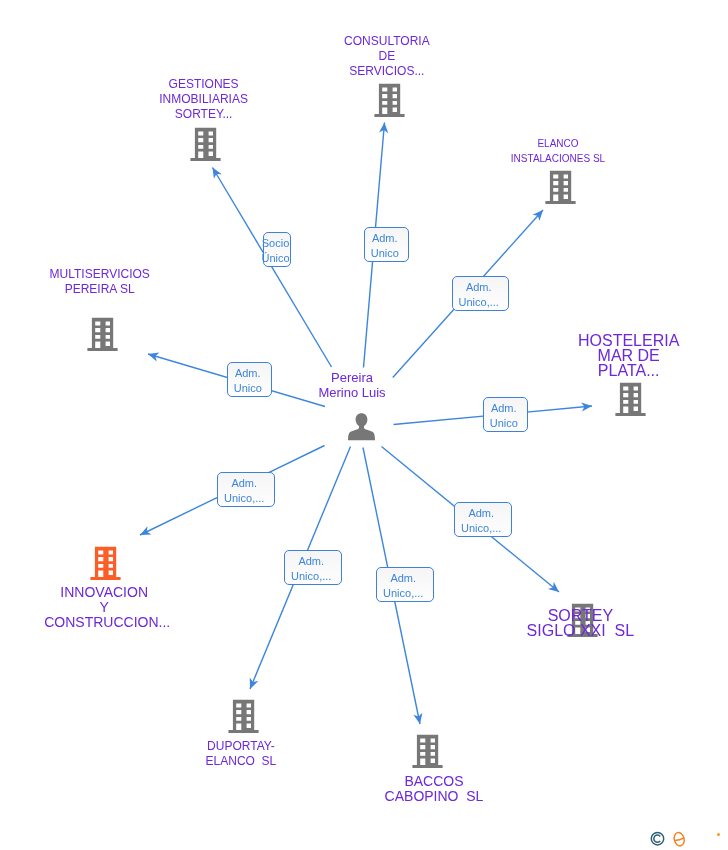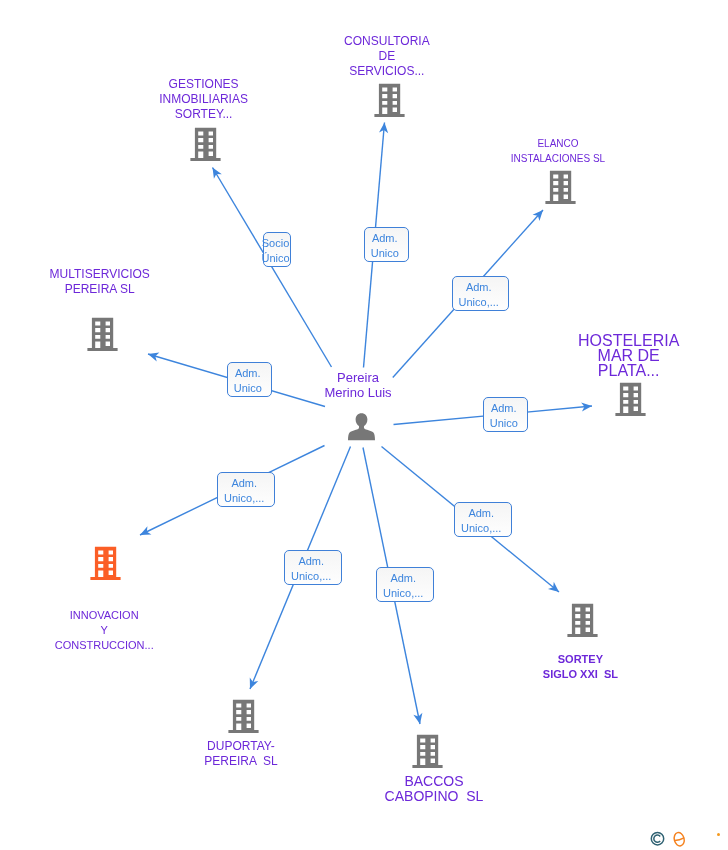--- a/index.html
+++ b/index.html
@@ -74,42 +74,42 @@
 PEREIRA SL</div>
       <div class="node-icon" style="left: 614.5px; top: 381.5px;"><svg width="31" height="34" viewBox="0 0 31 34">
           <path fill="#777777" fill-rule="evenodd" d="M4.9 0.7 h21.3 v30.2 h4.4 v3.0 H0.4 v-3.0 h4.5 zM8.2 4.4 h5.1 v4.2 h-5.1 z M18.6 4.4 h4.4 v4.2 h-4.4 zM8.2 11.1 h5.1 v4.2 h-5.1 z M18.6 11.1 h4.4 v4.2 h-4.4 zM8.2 18.0 h5.1 v3.7 h-5.1 z M18.6 18.0 h4.4 v3.7 h-4.4 zM8.2 24.5 h5.1 v6.4 h-5.1 z M18.6 24.5 h4.4 v4.4 h-4.4 z"></path>
         </svg></div>
       <div class="node-label" style="left: 568.7px; top: 333.1px; width: 120px; font-size: 16px;">HOSTELERIA
 MAR DE
 PLATA...</div>
       <div class="node-icon" style="left: 90px; top: 545.5px;"><svg width="31" height="34" viewBox="0 0 31 34">
           <path fill="#fb5e26" fill-rule="evenodd" d="M4.9 0.7 h21.3 v30.2 h4.4 v3.0 H0.4 v-3.0 h4.5 zM8.2 4.4 h5.1 v4.2 h-5.1 z M18.6 4.4 h4.4 v4.2 h-4.4 zM8.2 11.1 h5.1 v4.2 h-5.1 z M18.6 11.1 h4.4 v4.2 h-4.4 zM8.2 18.0 h5.1 v3.7 h-5.1 z M18.6 18.0 h4.4 v3.7 h-4.4 zM8.2 24.5 h5.1 v6.4 h-5.1 z M18.6 24.5 h4.4 v4.4 h-4.4 z"></path>
         </svg></div>
-      <div class="node-label" style="left: 44.2px; top: 584.7px; width: 120px; font-size: 11px; margin-top: 23px;">INNOVACION
+      <div class="node-label" style="left: 44.2px; top: 584.7px; width: 120px; font-size: 14px;">INNOVACION
 Y
 CONSTRUCCION...</div>
       <div class="node-icon" style="left: 566.5px; top: 602.5px;"><svg width="31" height="34" viewBox="0 0 31 34">
           <path fill="#777777" fill-rule="evenodd" d="M4.9 0.7 h21.3 v30.2 h4.4 v3.0 H0.4 v-3.0 h4.5 zM8.2 4.4 h5.1 v4.2 h-5.1 z M18.6 4.4 h4.4 v4.2 h-4.4 zM8.2 11.1 h5.1 v4.2 h-5.1 z M18.6 11.1 h4.4 v4.2 h-4.4 zM8.2 18.0 h5.1 v3.7 h-5.1 z M18.6 18.0 h4.4 v3.7 h-4.4 zM8.2 24.5 h5.1 v6.4 h-5.1 z M18.6 24.5 h4.4 v4.4 h-4.4 z"></path>
         </svg></div>
-      <div class="node-label" style="left: 520.4px; top: 652px; width: 120px; font-size: 11px; font-weight: bold;">SORTEY
+      <div class="node-label" style="left: 520.4px; top: 608px; width: 120px; font-size: 16px;">SORTEY
 SIGLO XXI  SL</div>
       <div class="node-icon" style="left: 227.5px; top: 698.5px;"><svg width="31" height="34" viewBox="0 0 31 34">
           <path fill="#777777" fill-rule="evenodd" d="M4.9 0.7 h21.3 v30.2 h4.4 v3.0 H0.4 v-3.0 h4.5 zM8.2 4.4 h5.1 v4.2 h-5.1 z M18.6 4.4 h4.4 v4.2 h-4.4 zM8.2 11.1 h5.1 v4.2 h-5.1 z M18.6 11.1 h4.4 v4.2 h-4.4 zM8.2 18.0 h5.1 v3.7 h-5.1 z M18.6 18.0 h4.4 v3.7 h-4.4 zM8.2 24.5 h5.1 v6.4 h-5.1 z M18.6 24.5 h4.4 v4.4 h-4.4 z"></path>
         </svg></div>
       <div class="node-label" style="left: 180.9px; top: 738.8px; width: 120px; font-size: 12px;">DUPORTAY-
-PEREIRA  SL</div>
+ELANCO  SL</div>
       <div class="node-icon" style="left: 411.5px; top: 733.5px;"><svg width="31" height="34" viewBox="0 0 31 34">
           <path fill="#777777" fill-rule="evenodd" d="M4.9 0.7 h21.3 v30.2 h4.4 v3.0 H0.4 v-3.0 h4.5 zM8.2 4.4 h5.1 v4.2 h-5.1 z M18.6 4.4 h4.4 v4.2 h-4.4 zM8.2 11.1 h5.1 v4.2 h-5.1 z M18.6 11.1 h4.4 v4.2 h-4.4 zM8.2 18.0 h5.1 v3.7 h-5.1 z M18.6 18.0 h4.4 v3.7 h-4.4 zM8.2 24.5 h5.1 v6.4 h-5.1 z M18.6 24.5 h4.4 v4.4 h-4.4 z"></path>
         </svg></div>
       <div class="node-label" style="left: 374px; top: 774.1px; width: 120px; font-size: 14px;">BACCOS
 CABOPINO  SL</div>
       <div class="node-icon" style="left: 347.5px; top: 411.5px;"><svg width="27" height="29" viewBox="0 0 27 29">
           <path fill="#777777" d="M13.5 1.2 c-3.6 0 -5.9 2.6 -5.9 6.3 c0 3.1 1.6 5.6 3.3 6.6 c0.3 0.9 0.2 1.9 -0.2 2.4 c-1.3 1.4 -6.8 1.8 -9.1 4.1 c-1.2 1.2 -1.5 4.0 -1.6 7.6 h27.0 c-0.1 -3.6 -0.4 -6.4 -1.6 -7.6 c-2.3 -2.3 -7.8 -2.7 -9.1 -4.1 c-0.4 -0.5 -0.5 -1.5 -0.2 -2.4 c1.7 -1.0 3.3 -3.5 3.3 -6.6 c0 -3.7 -2.3 -6.3 -5.9 -6.3 z"></path>
         </svg></div>
-      <div class="node-label" style="left: 298px; top: 370px; width: 120px; font-size: 13px;">Pereira
+      <div class="node-label" style="left: 292px; top: 370px; width: 120px; font-size: 13px;">Pereira
 Merino Luis</div>
     </div>
   <div id="labels-layer">
       <div class="edge-label" style="left: 251px; top: 232px; width: 28px; height: 34.5px;">
         <span>Socio</span>
         <span>Único</span>
       </div>
       <div class="edge-label" style="left: 352px; top: 227px; width: 44.5px; height: 34.5px;">
         <span>Adm.</span>
         <span>Unico</span>

